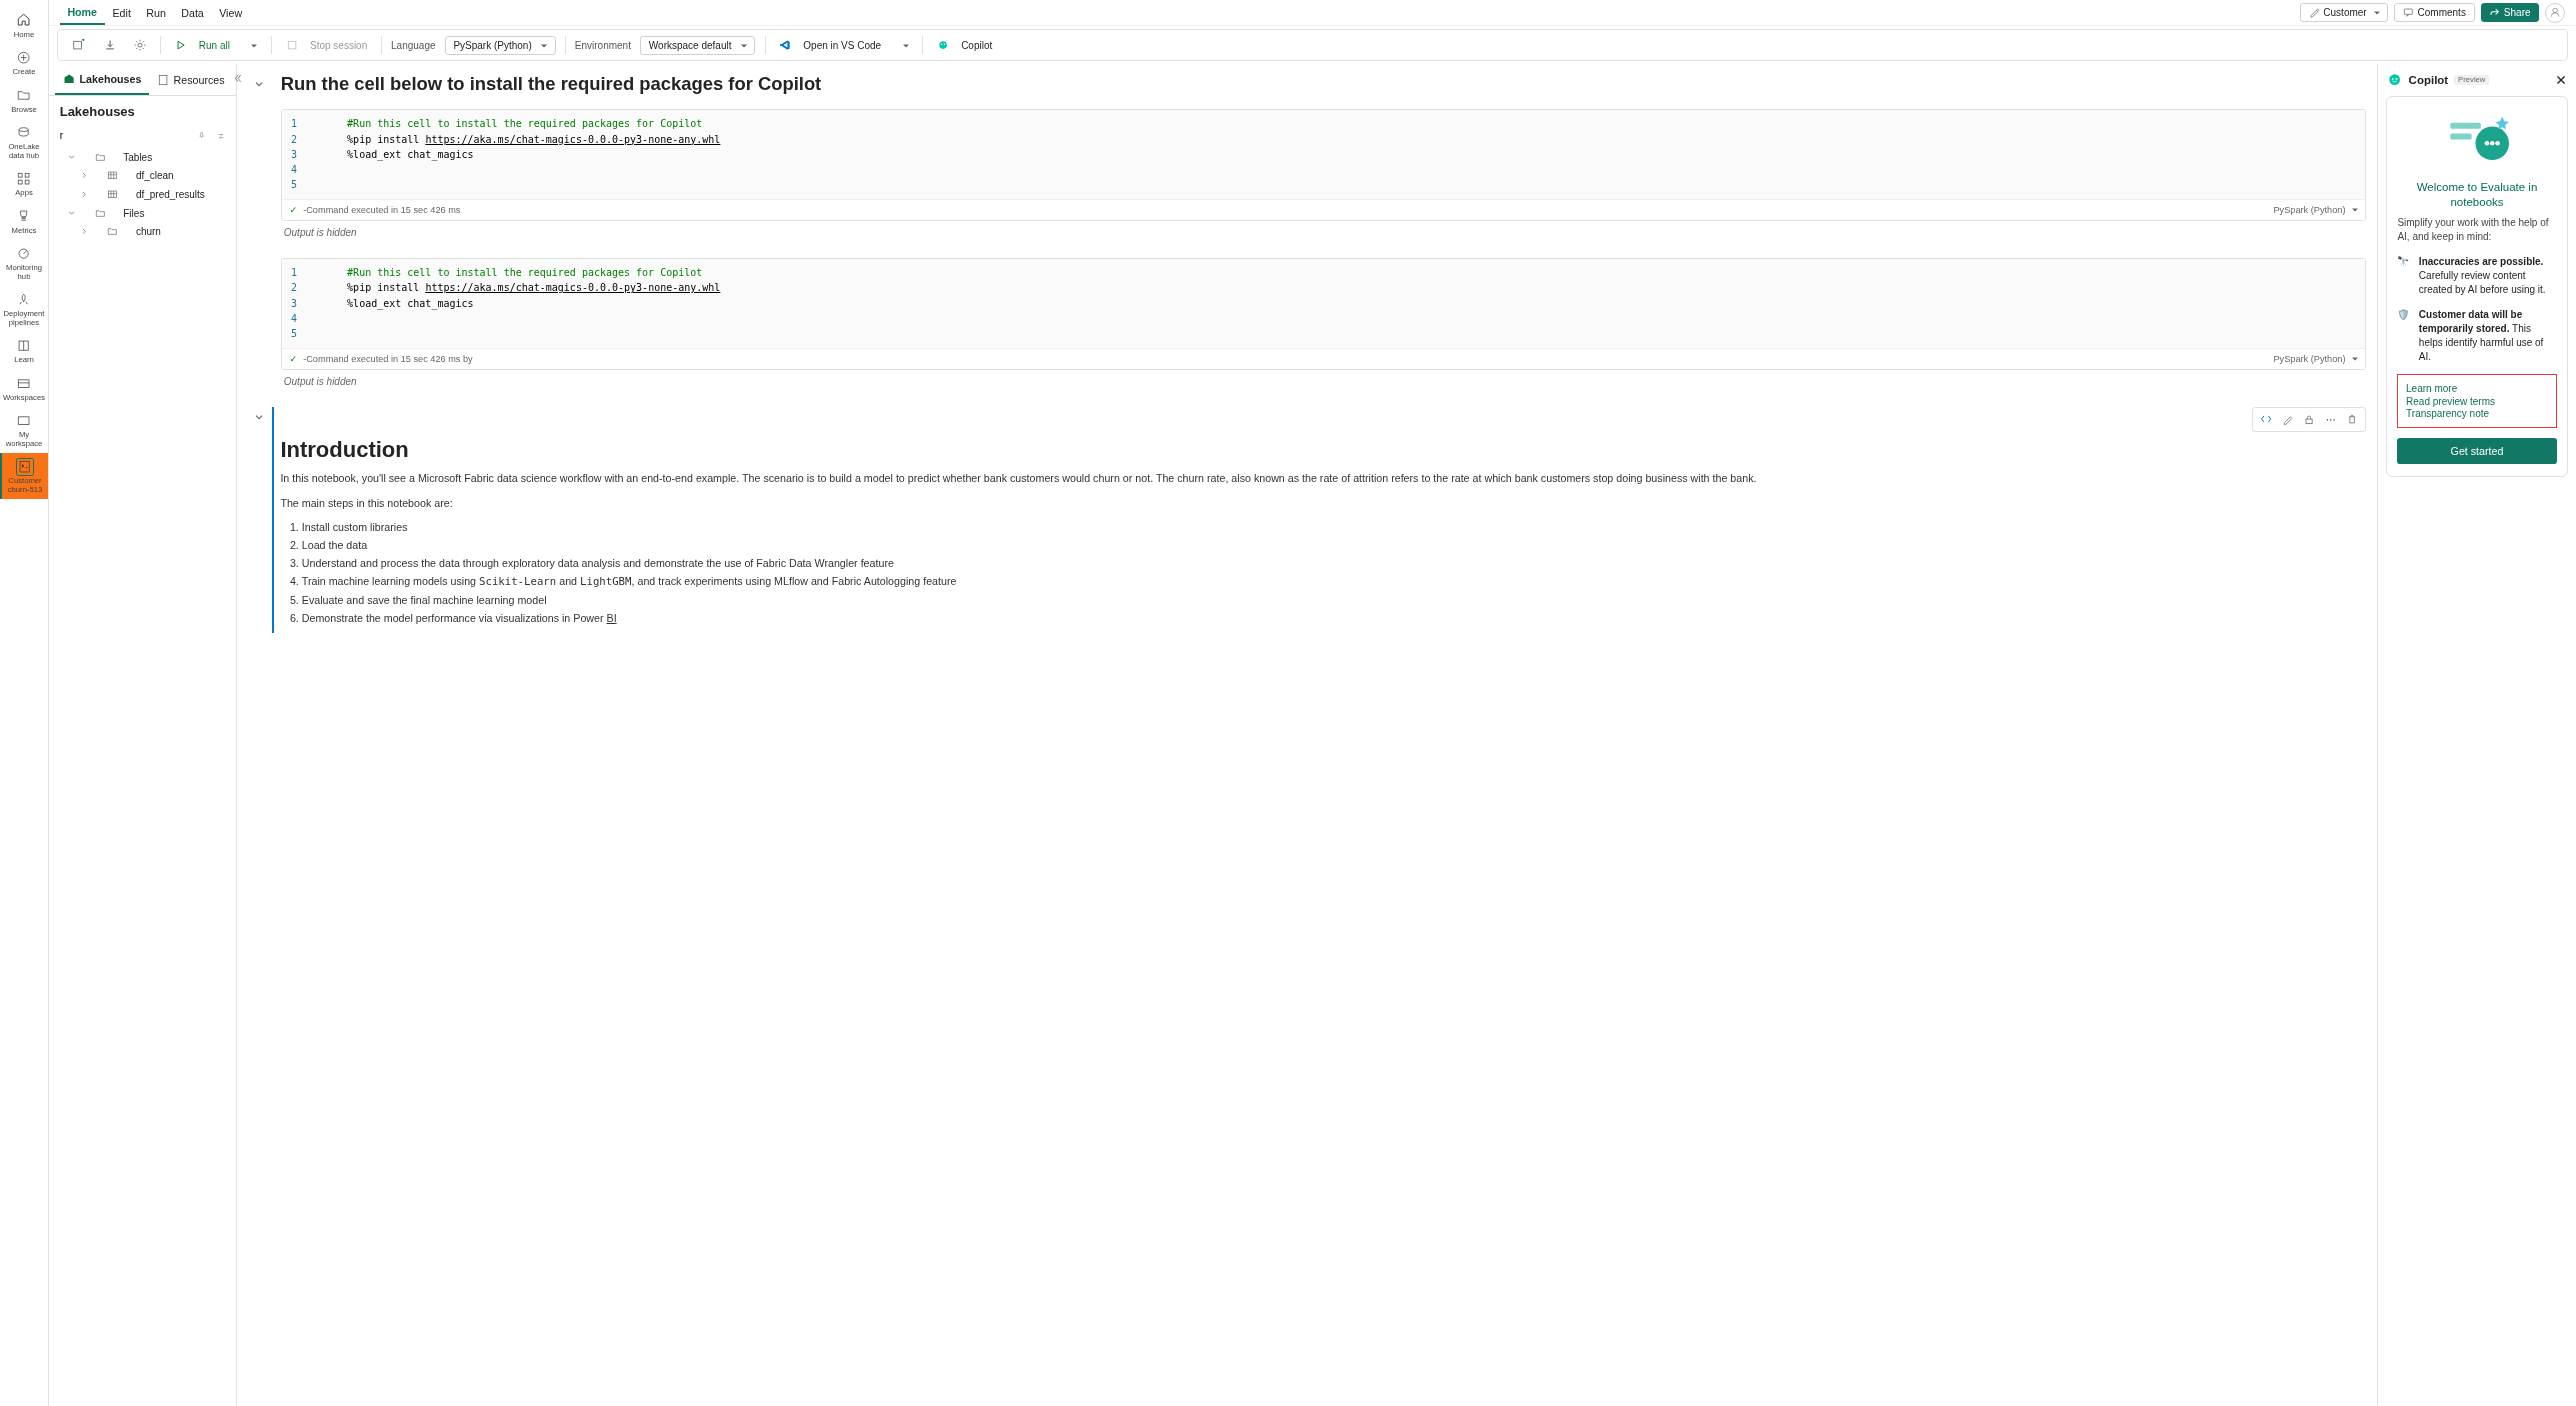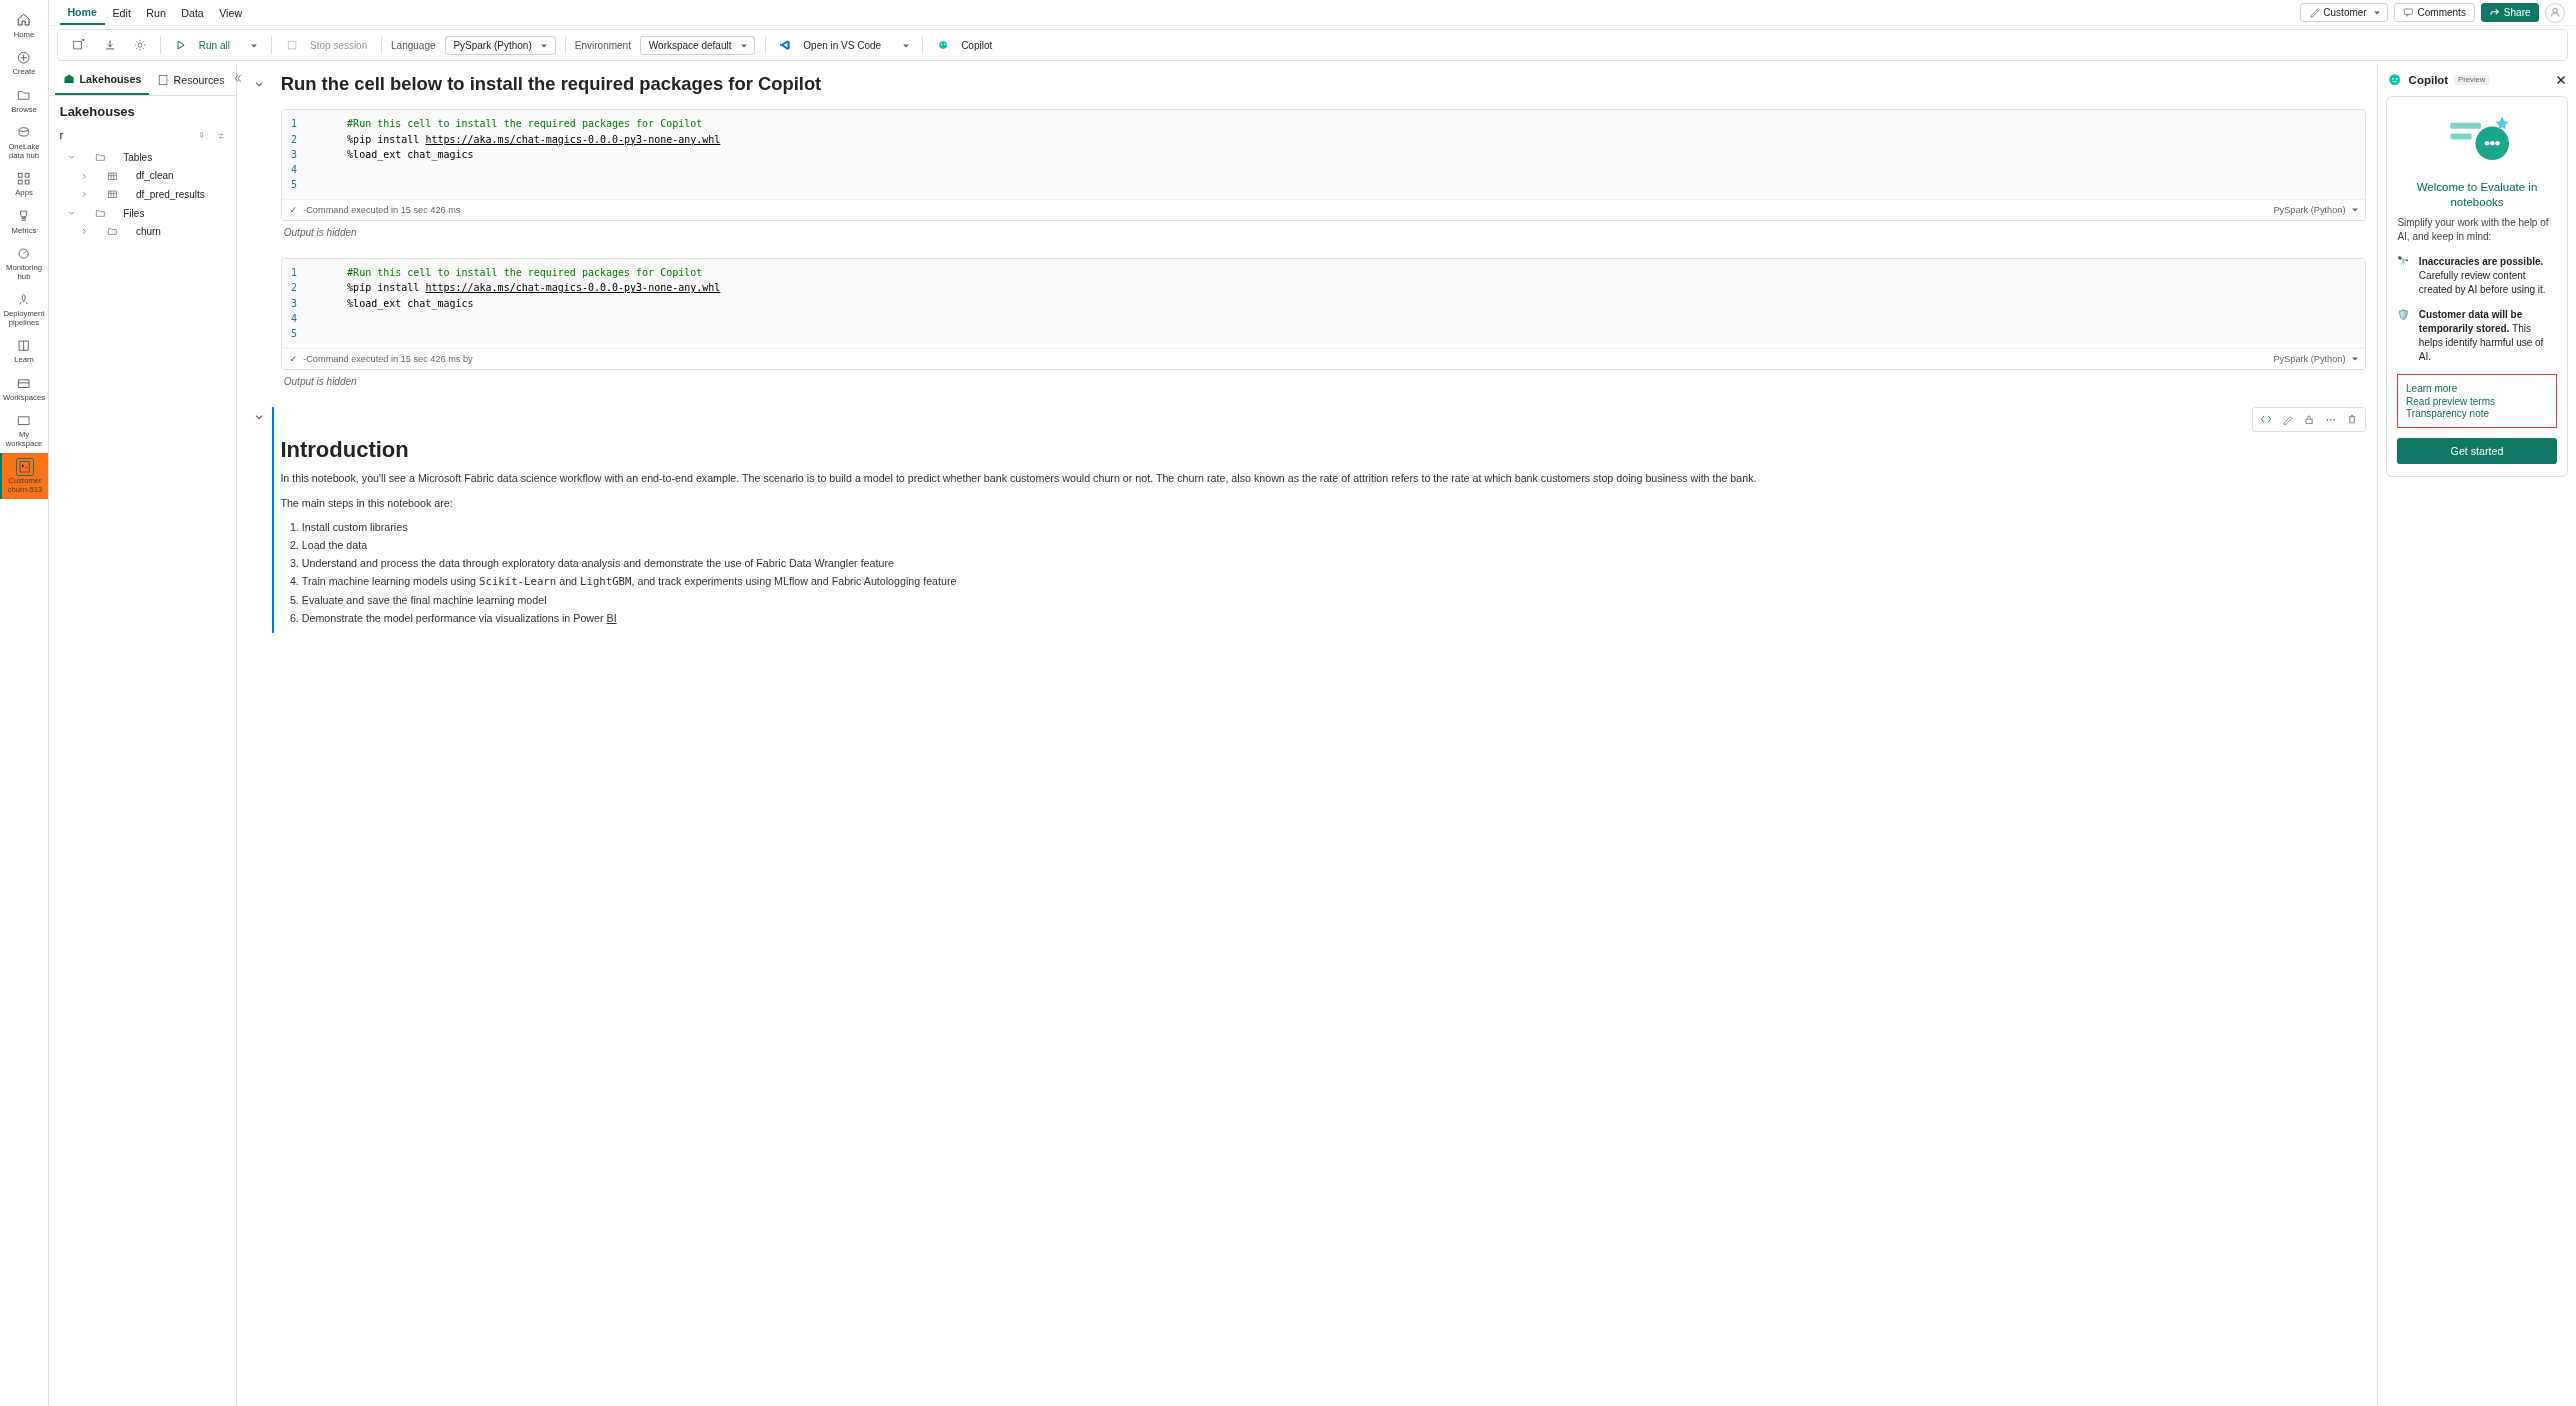--- a/index.html
+++ b/index.html
@@ -45,21 +45,21 @@
 .explorer { width: 188px; border-right: 0.8px solid #e0e0e0; display: flex; flex-direction: column; flex-shrink: 0; }
 .explorer-tabs { display: flex; align-items: center; border-bottom: 0.8px solid #e0e0e0; height: 32px; padding: 0 6.1px; }
 .explorer-tab { display: flex; align-items: center; gap: 4.6px; padding: 0 7.7px; height: 100%; cursor: pointer; font-size: 10.7px; }
 .explorer-tab.active { border-bottom: 2.3px solid #117865; font-weight: 600; }
 .explorer-tab svg { width: 12.2px; height: 12.2px; }
 .collapse-btn { margin-left: auto; cursor: pointer; }
 .explorer-title { font-size: 13px; font-weight: 600; padding: 7.7px 10.7px; }
 .explorer-row { display: flex; align-items: center; padding: 3.1px 10.7px; gap: 6.1px; }
 .explorer-row input { border: none; outline: none; flex: 1; font-size: 10px; }
 .tree { padding: 3.1px 0; }
-.tree-item { display: flex; align-items: center; padding: 3.8px 6.1px; gap: 18px; cursor: pointer; font-size: 10px; }
+.tree-item { display: flex; padding: 3.8px 6.1px; gap: 18px; cursor: pointer; font-size: 10px; }
 .tree-item svg { width: 10.7px; height: 10.7px; flex-shrink: 0; }
 .tree-item .chev { width: 9.2px; }
 .tree-indent-1 { padding-left: 18.4px; }
 .tree-indent-2 { padding-left: 31px; }
 
 
 .notebook { flex: 1; overflow-y: auto; padding: 9.2px 10.7px 31px 7.7px; position: relative; }
 .notebook::-webkit-scrollbar { width: 7.7px; }
 .notebook::-webkit-scrollbar-thumb { background: #c0c0c0; border-radius: 3.8px; }
 .cell-wrap { display: flex; gap: 7px; margin-bottom: 13.8px; }

